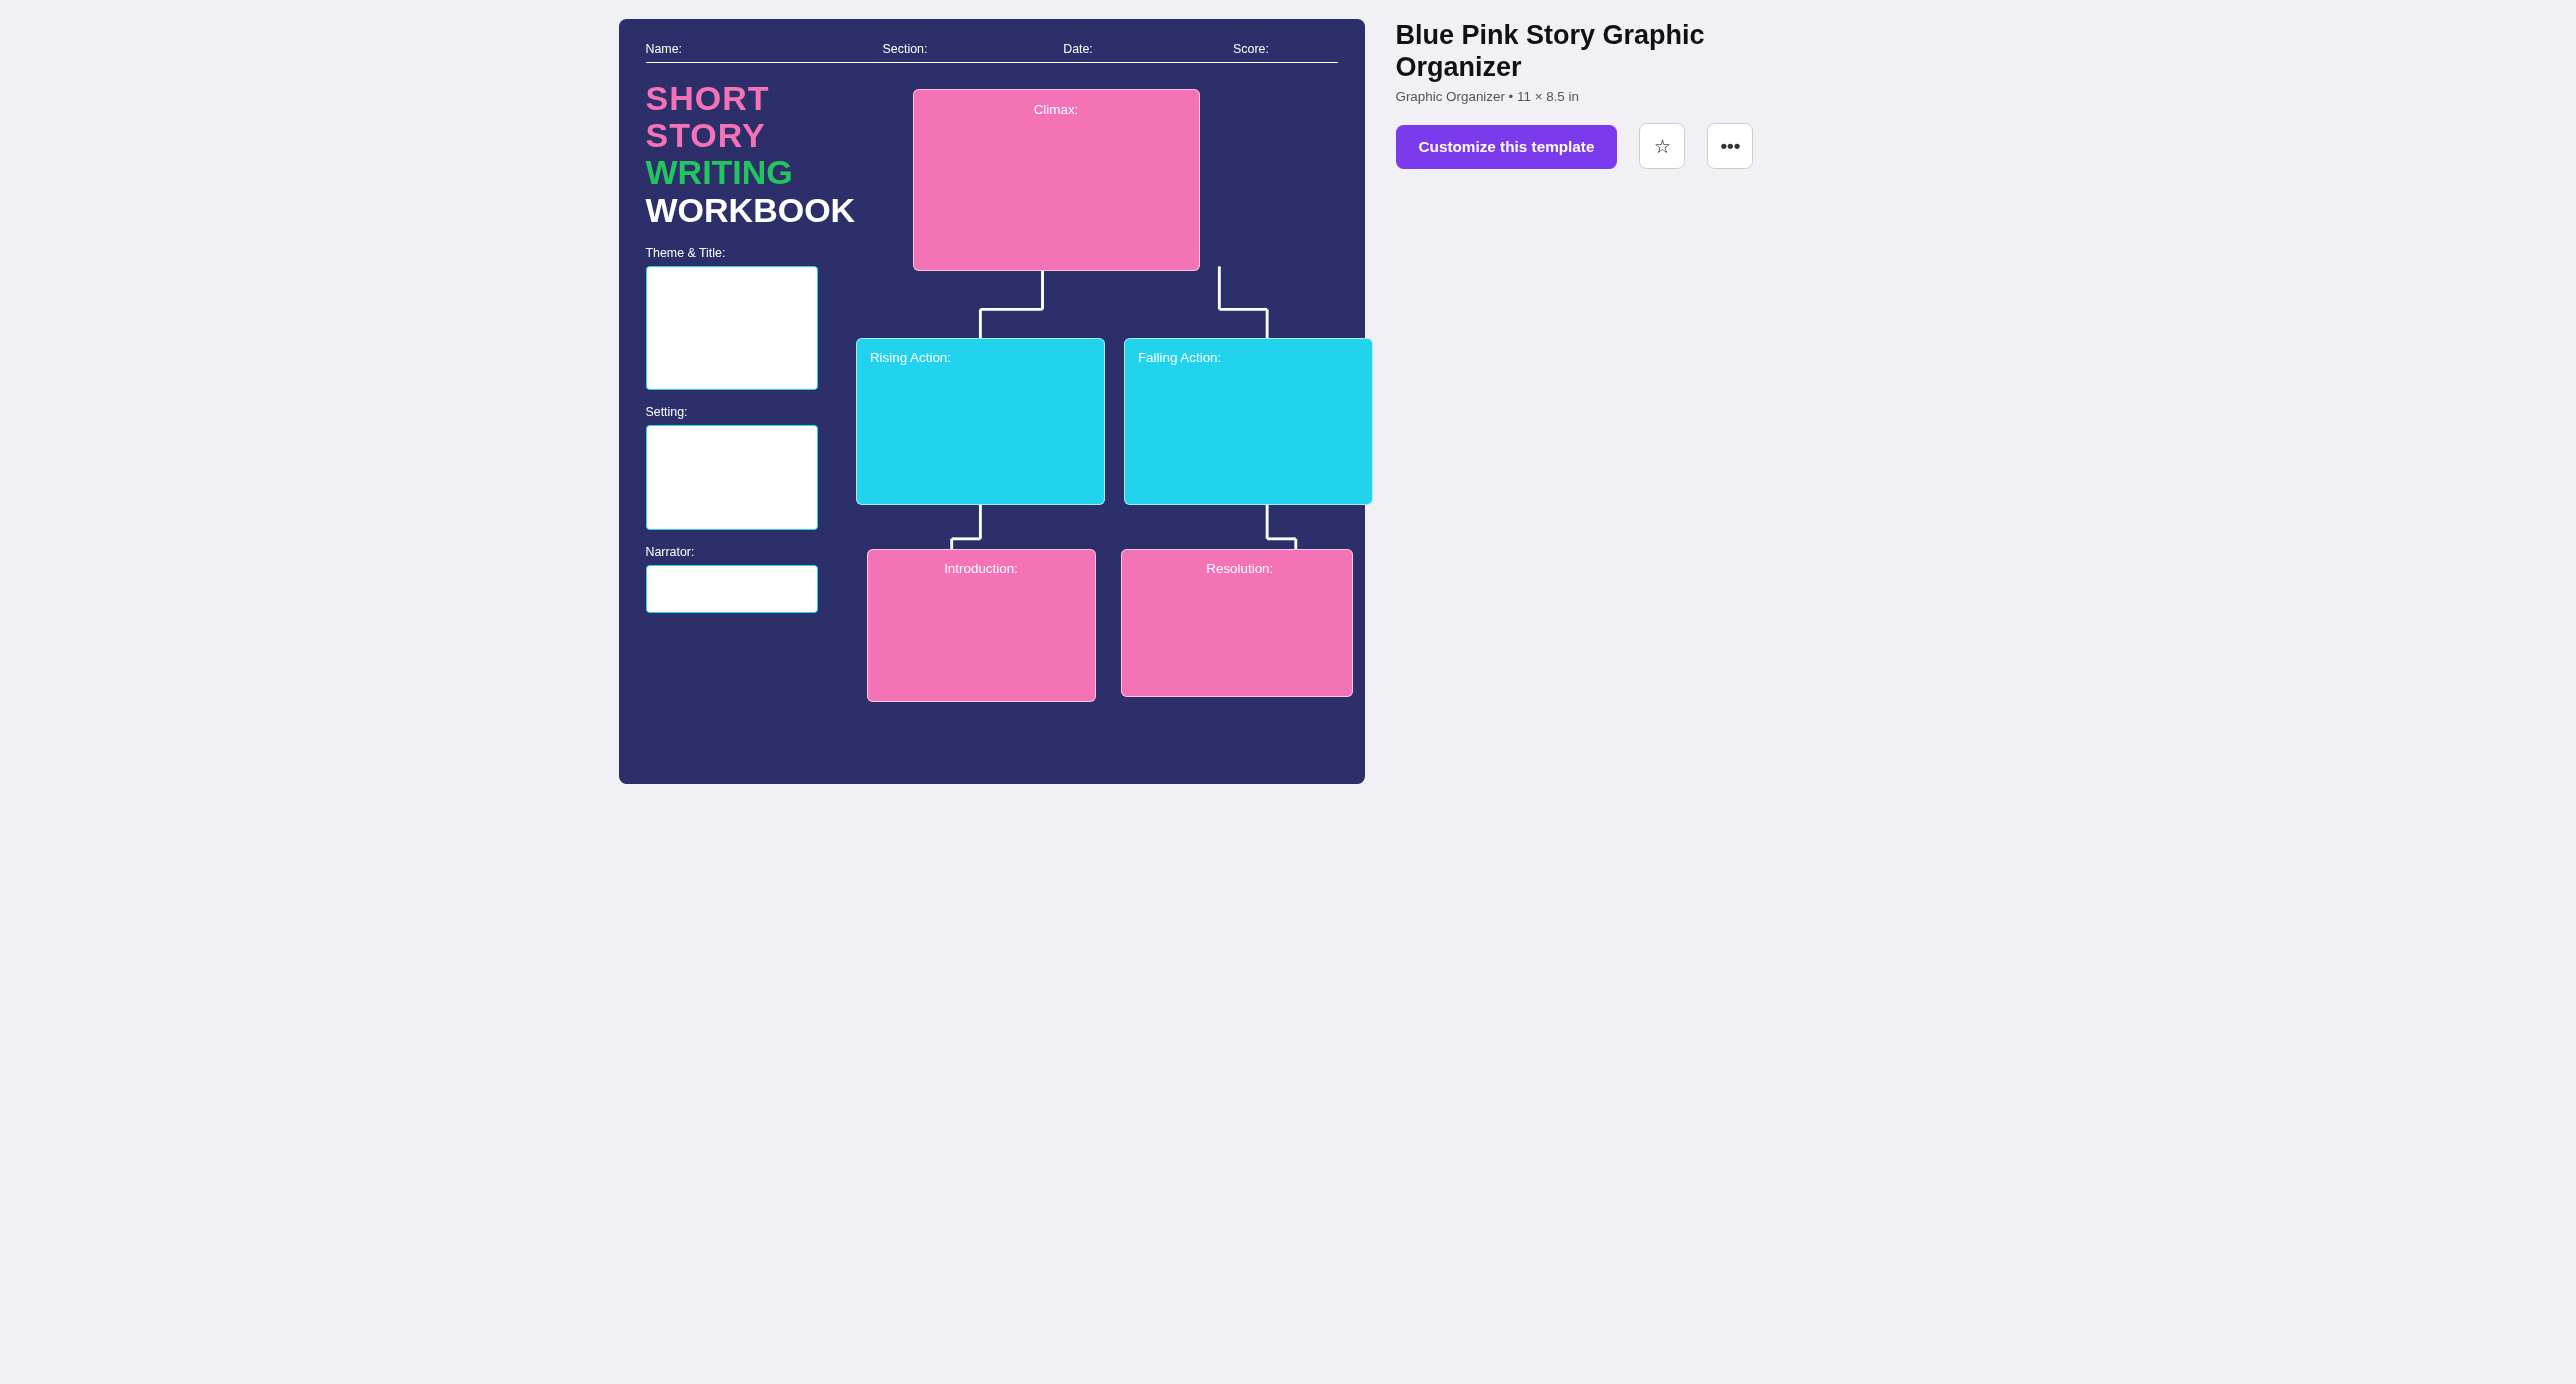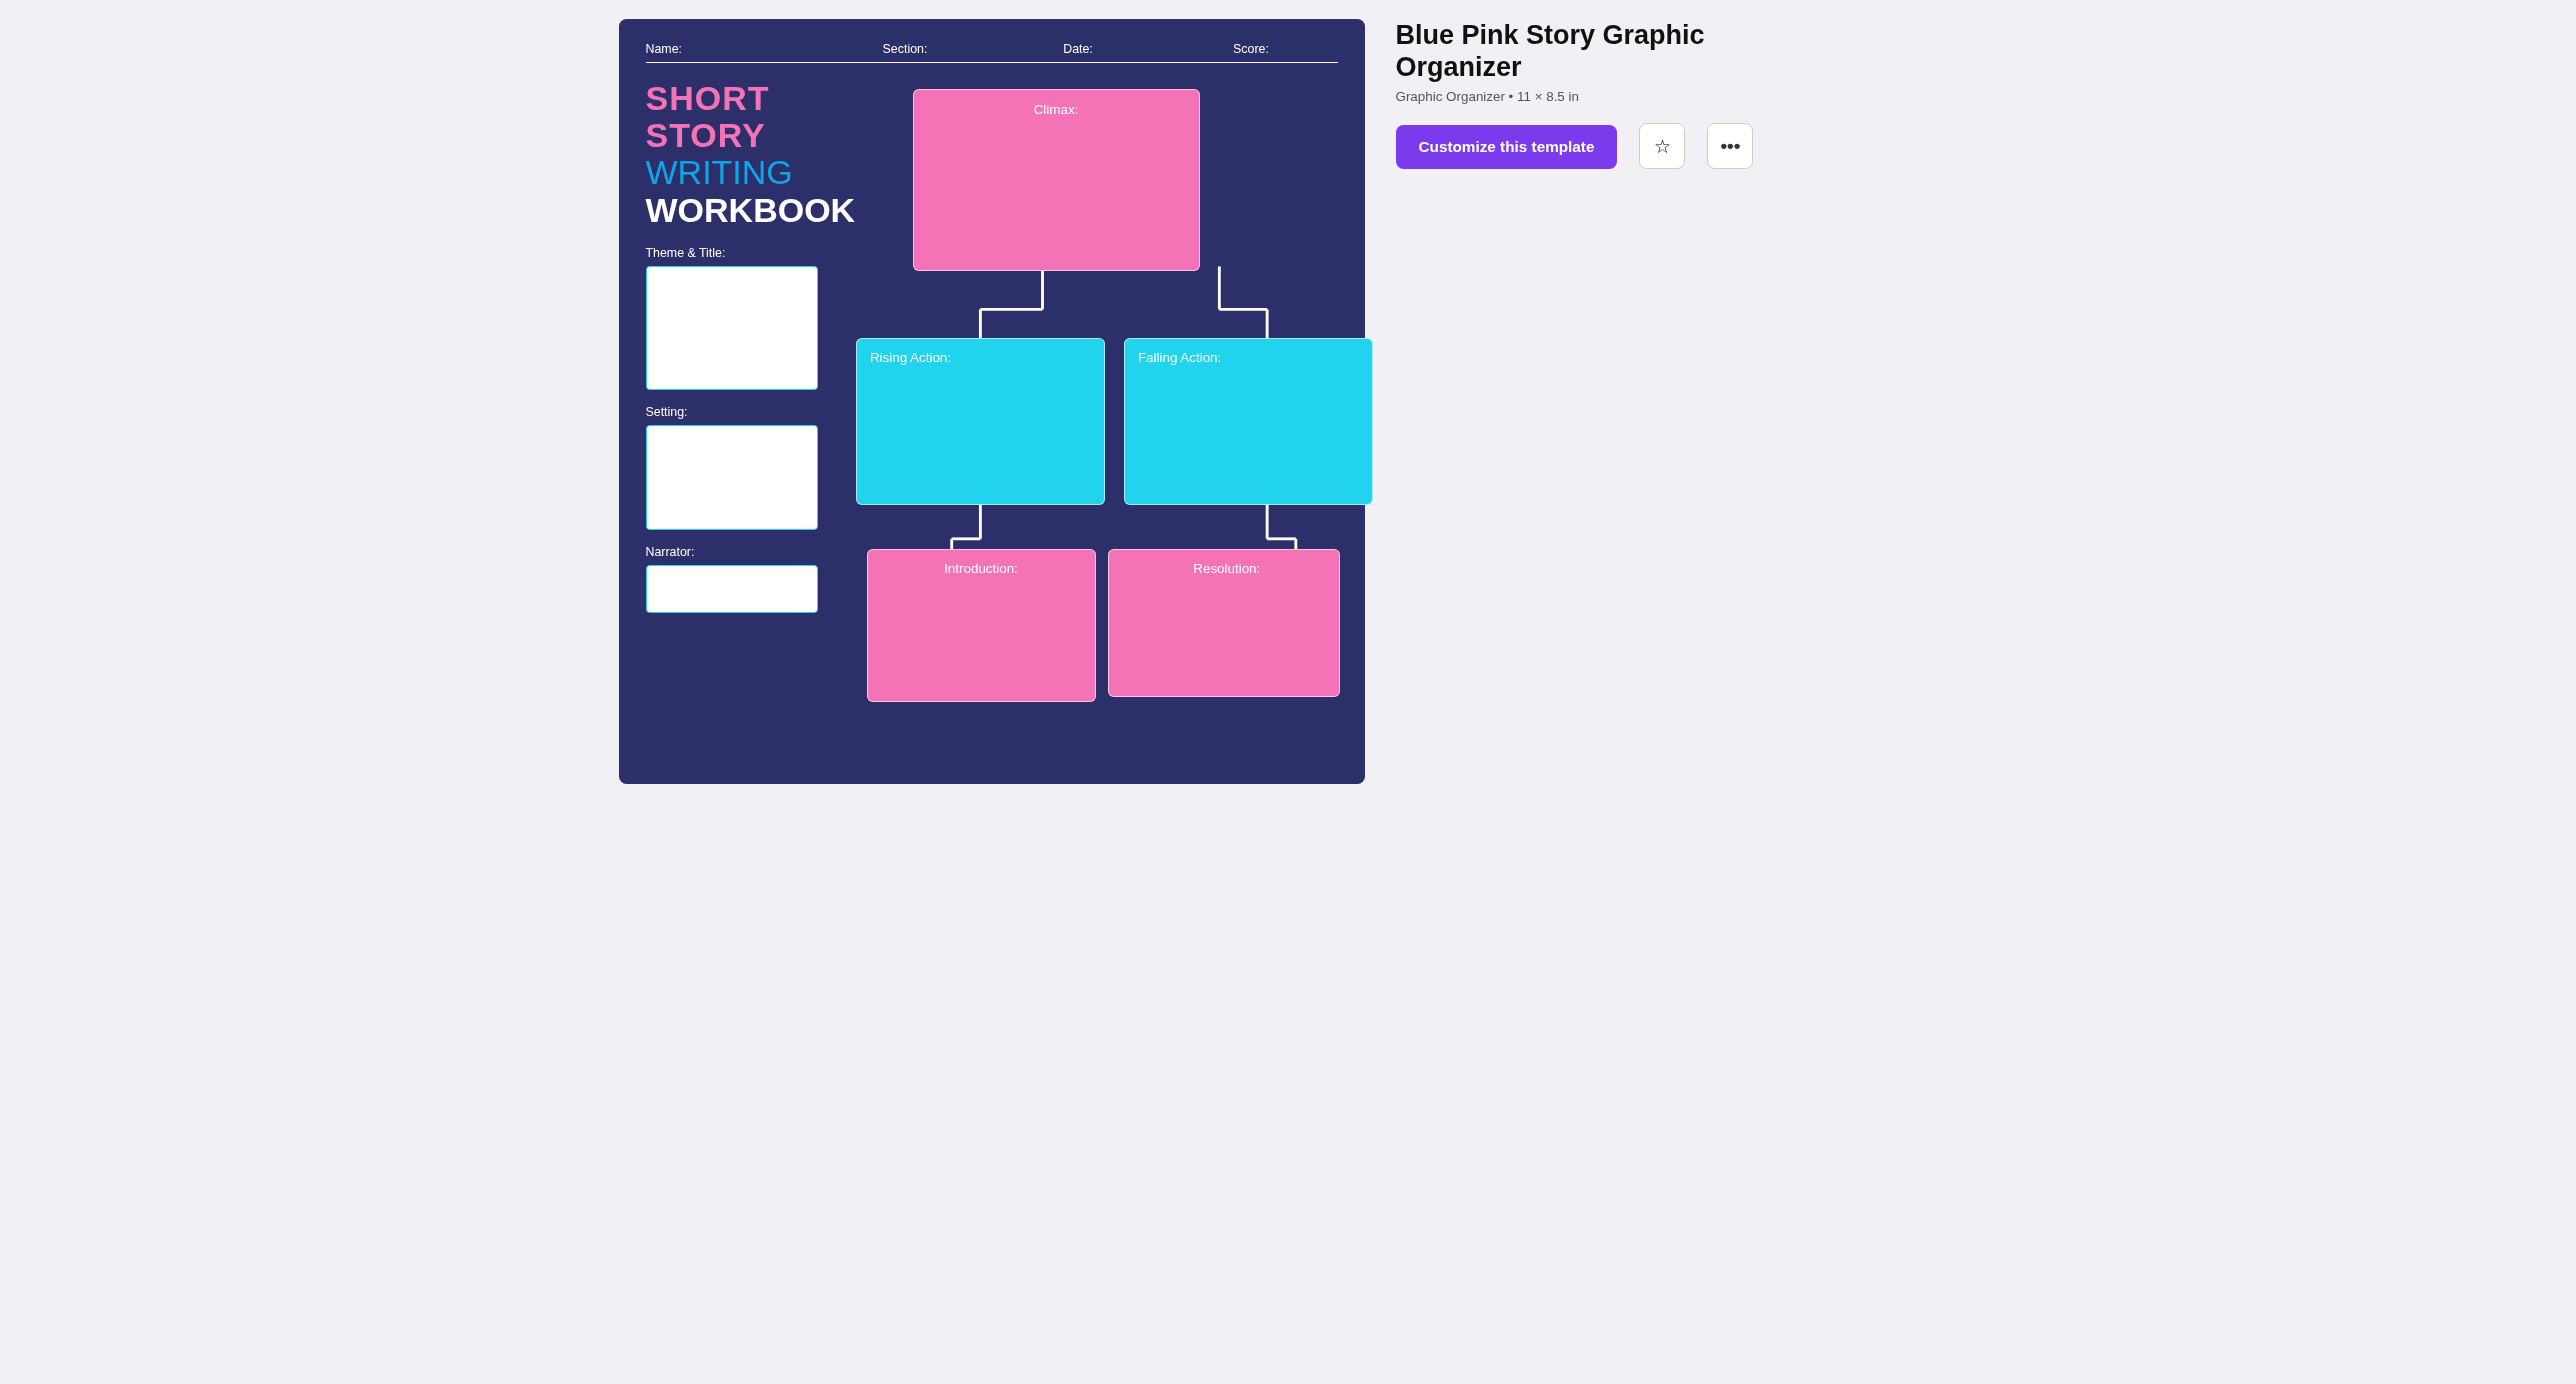--- a/index.html
+++ b/index.html
@@ -58,22 +58,22 @@
     }
     .title-line1 {
       font-size: 34px;
       font-weight: 900;
       color: #f472b6;
       line-height: 1.1;
       letter-spacing: 1px;
     }
     .title-line2 {
       font-size: 34px;
-      font-weight: 400;
-      color: #0ea5e9;
+      font-weight: 700;
+      color: #22c55e;
       line-height: 1.1;
     }
     .title-line3 {
       font-size: 34px;
       font-weight: 900;
       color: white;
       line-height: 1.1;
     }
     .field-label {
       color: white;
@@ -283,21 +283,21 @@
           </div>
 
           <div class="story-box box-teal" style="top: 258px; left: 268px; width: 249px; height: 167px;">
             <span>Falling Action:</span>
           </div>
 
           <div class="story-box box-pink" style="top: 469px; left: 11px; width: 229px; height: 153px;">
             <span>Introduction:</span>
           </div>
 
-          <div class="story-box box-pink" style="top: 469px; left: 252px; width: 232px; height: 148px; padding-left: 20px;">
+          <div class="story-box box-pink" style="top: 469px; left: 265px; width: 232px; height: 148px; padding-left: 20px;">
             <span>Resolution:</span>
           </div>
 
         </div>
       </div>
     </div>
   </div>
 
   <div class="right-panel">
     <div class="panel-title">Blue Pink Story Graphic<br>Organizer</div>

